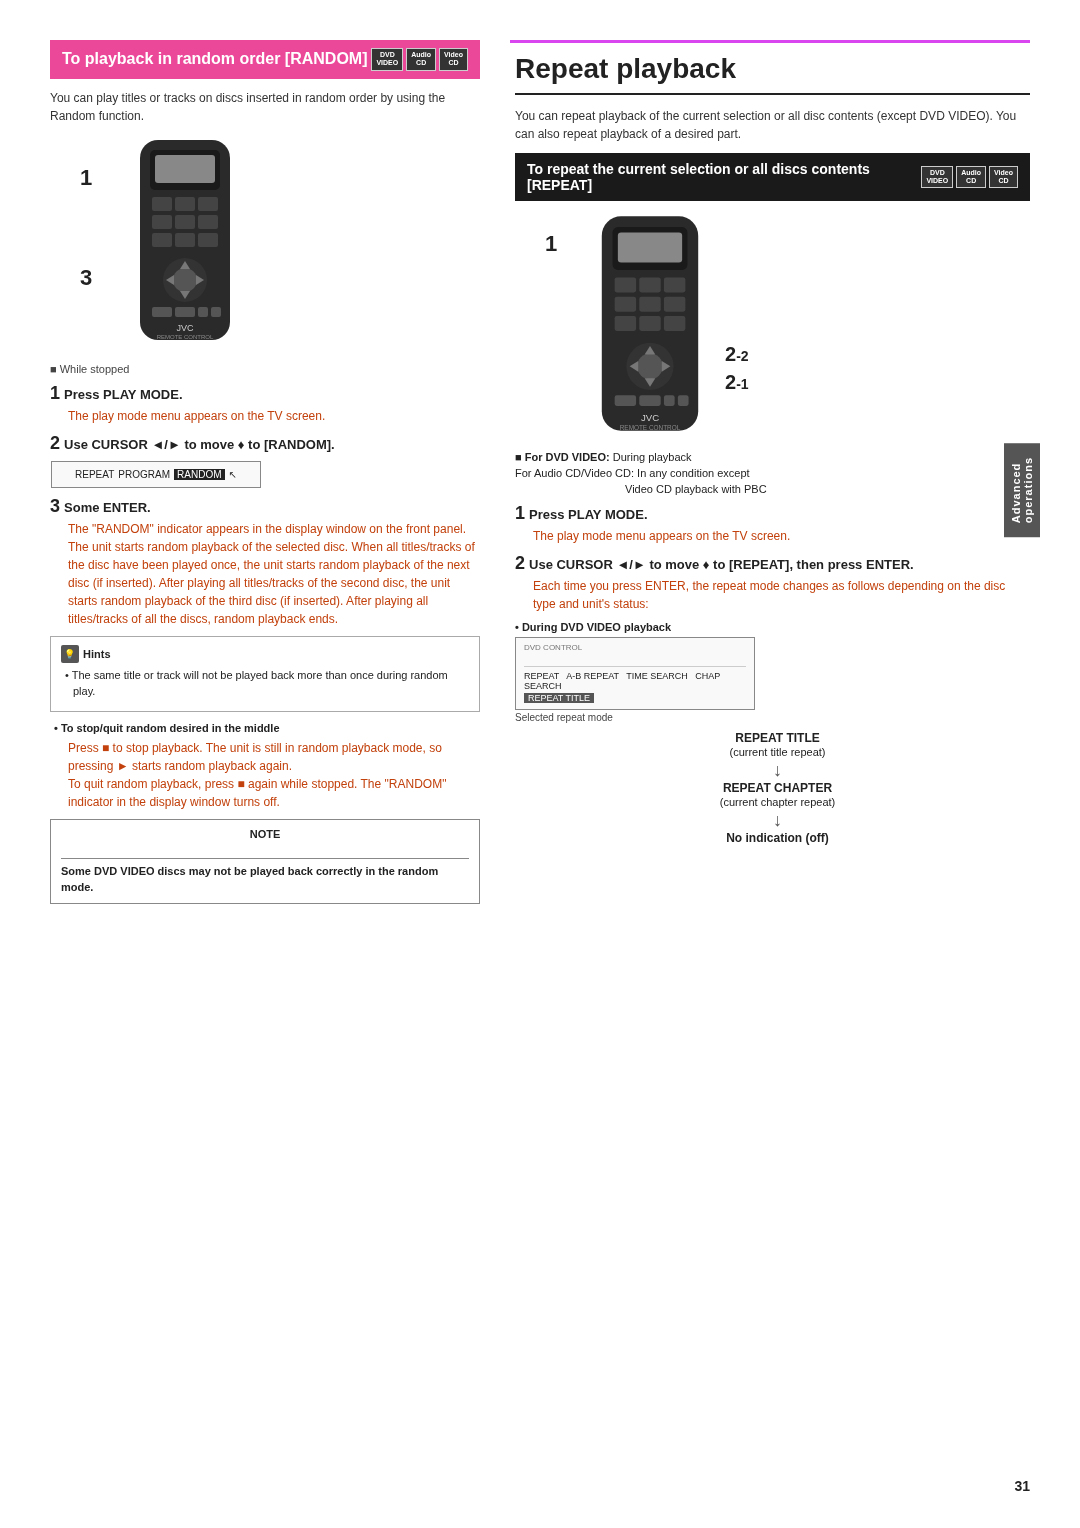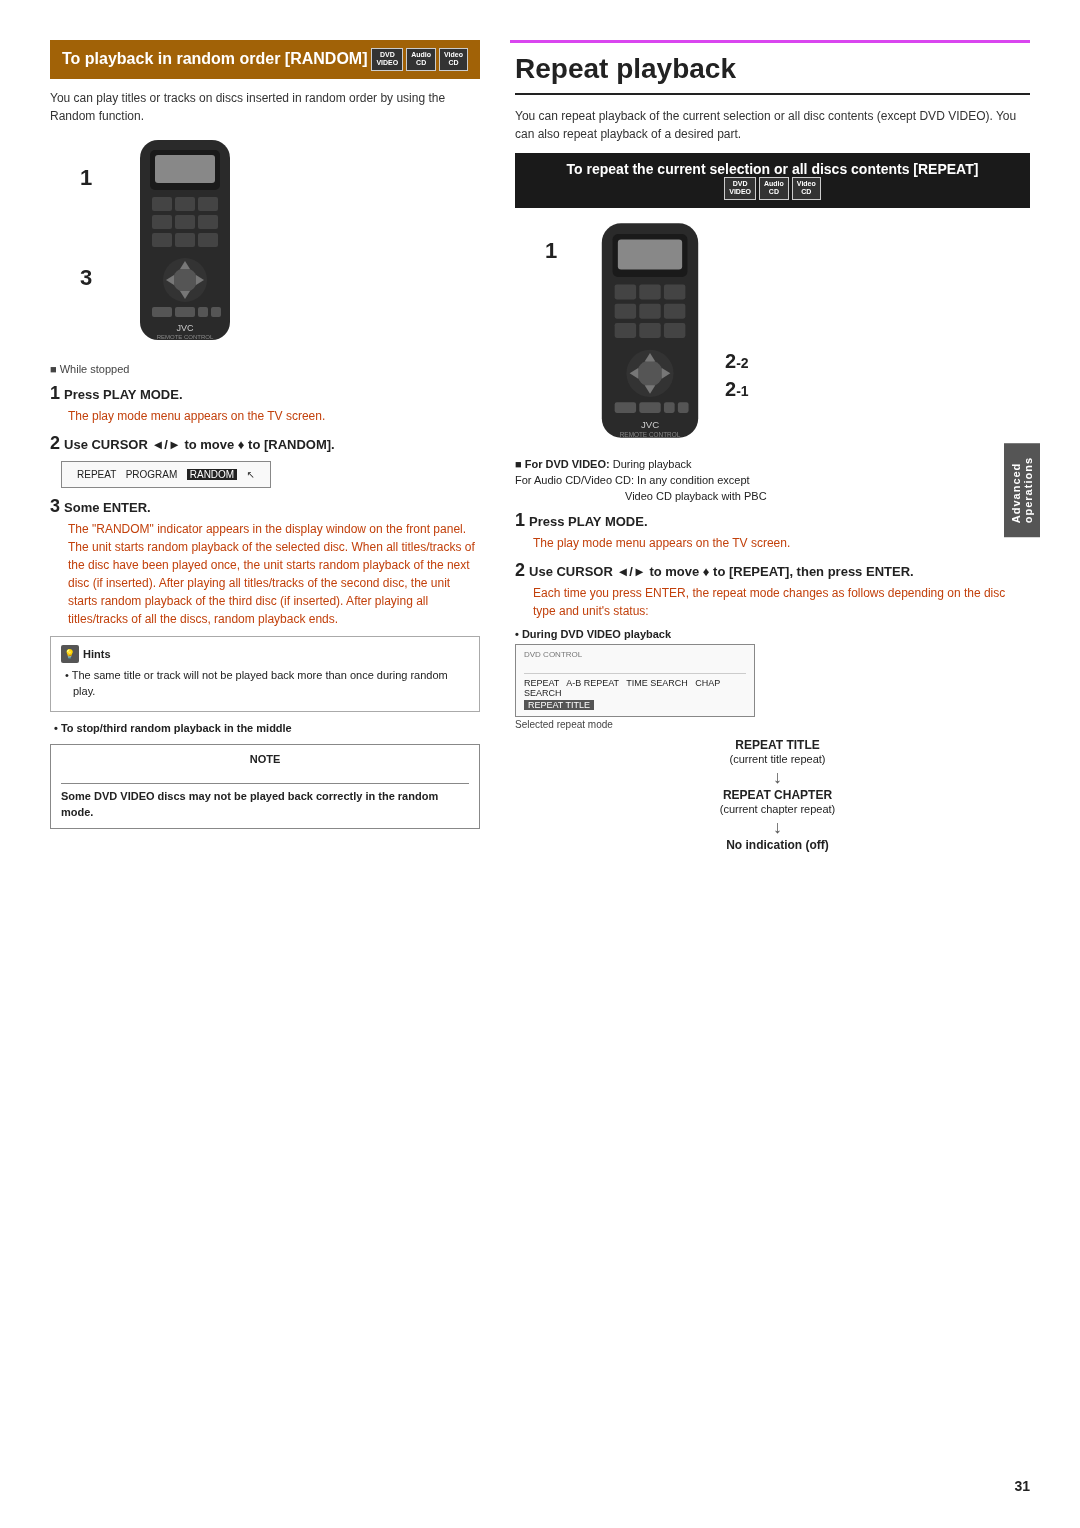--- a/index.html
+++ b/index.html
@@ -36,21 +36,21 @@
       width: 430px;
       flex-shrink: 0;
     }
     .right-col {
       flex: 1;
       border-top: 3px solid #d946ef;
     }
 
     
     .section-header {
-      background: #a16207;
+      background: #ec4899;
       color: #fff;
       padding: 8px 12px;
       font-size: 16px;
       font-weight: bold;
       display: flex;
       align-items: center;
       justify-content: space-between;
       margin-bottom: 10px;
     }
     .badge-group {
@@ -88,21 +88,20 @@
       background: #1a1a1a;
       color: #fff;
       padding: 8px 12px;
       font-size: 14px;
       font-weight: bold;
       display: flex;
       align-items: center;
       justify-content: center;
       margin-bottom: 10px;
       margin-top: 10px;
-      flex-direction: column;
     }
 
     
     .body-text {
       font-size: 12px;
       line-height: 1.5;
       margin-bottom: 8px;
       color: #333;
     }
 
@@ -141,23 +140,23 @@
       color: #c2410c;
       line-height: 1.5;
       margin-left: 18px;
       margin-bottom: 4px;
     }
 
     
     .screen-mockup {
       border: 1px solid #888;
       background: #f9f9f9;
-      padding: 6px 15px;
+      padding: 6px 23px;
       width: 210px;
-      margin: 6px 0 6px 11px;
+      margin: 6px 0 6px 1px;
       font-size: 10px;
     }
     .screen-row {
       display: flex;
       justify-content: space-between;
       padding: 1px 0;
     }
     .screen-highlight {
       background: #222;
       color: #fff;
@@ -430,22 +429,23 @@
 
       <div class="hints-box">
         <div class="hints-title">
           <span class="hints-icon">💡</span>
           <span>Hints</span>
         </div>
         <p class="bullet-item">The same title or track will not be played back more than once during random play.</p>
       </div>
 
       <p class="bullet-item" style="font-weight:bold; margin-bottom:3px;">
-        <span>To stop/third random playback in the middle</span>
+        <span>To stop/quit random desired in the middle</span>
       </p>
+      <p class="step-body">Press ■ to stop playback. The unit is still in random playback mode, so pressing ► starts random playback again.<br>To quit random playback, press ■ again while stopped. The "RANDOM" indicator in the display window turns off.</p>
 
       <div class="note-box">
         <div class="note-title">NOTE</div>
         <p class="note-text">Some DVD VIDEO discs may not be played back correctly in the random mode.</p>
       </div>
     </div>
 
     <div class="right-col" style="position:relative;">
       <div class="right-col-content">
 

